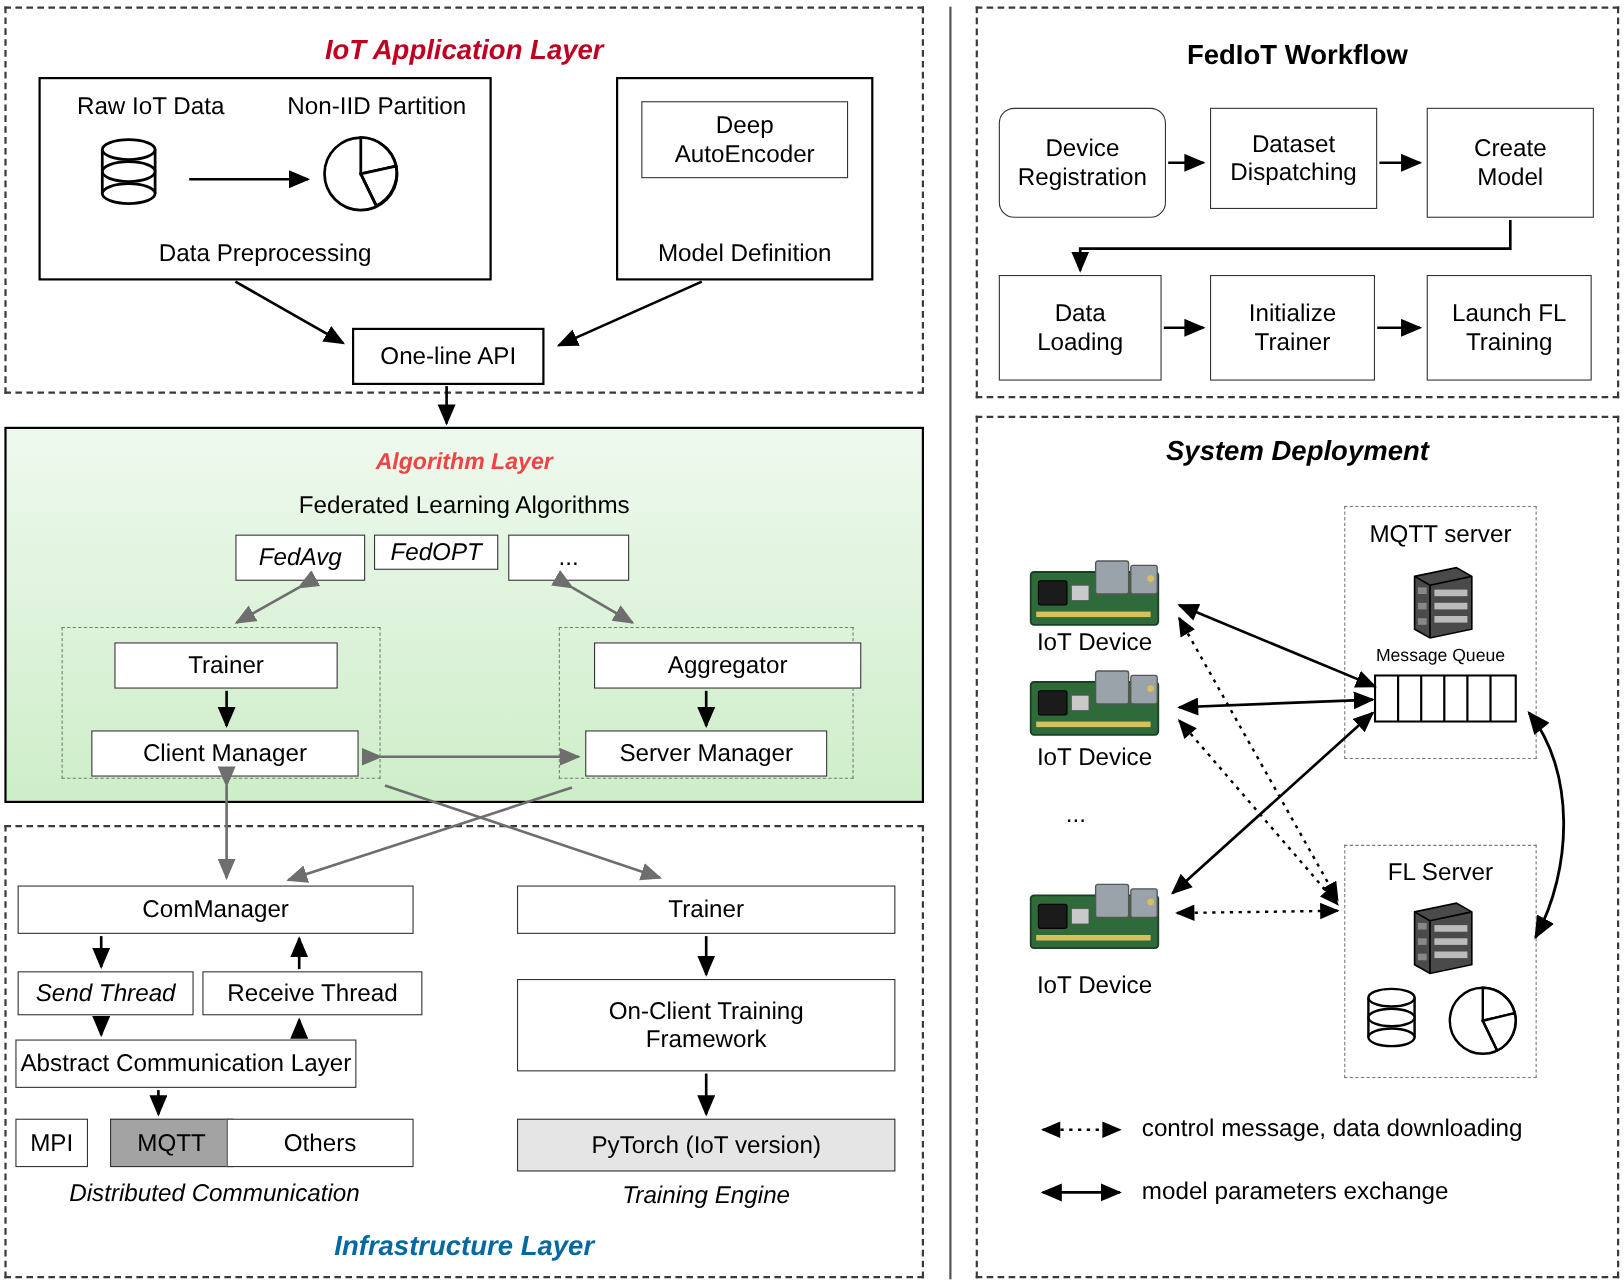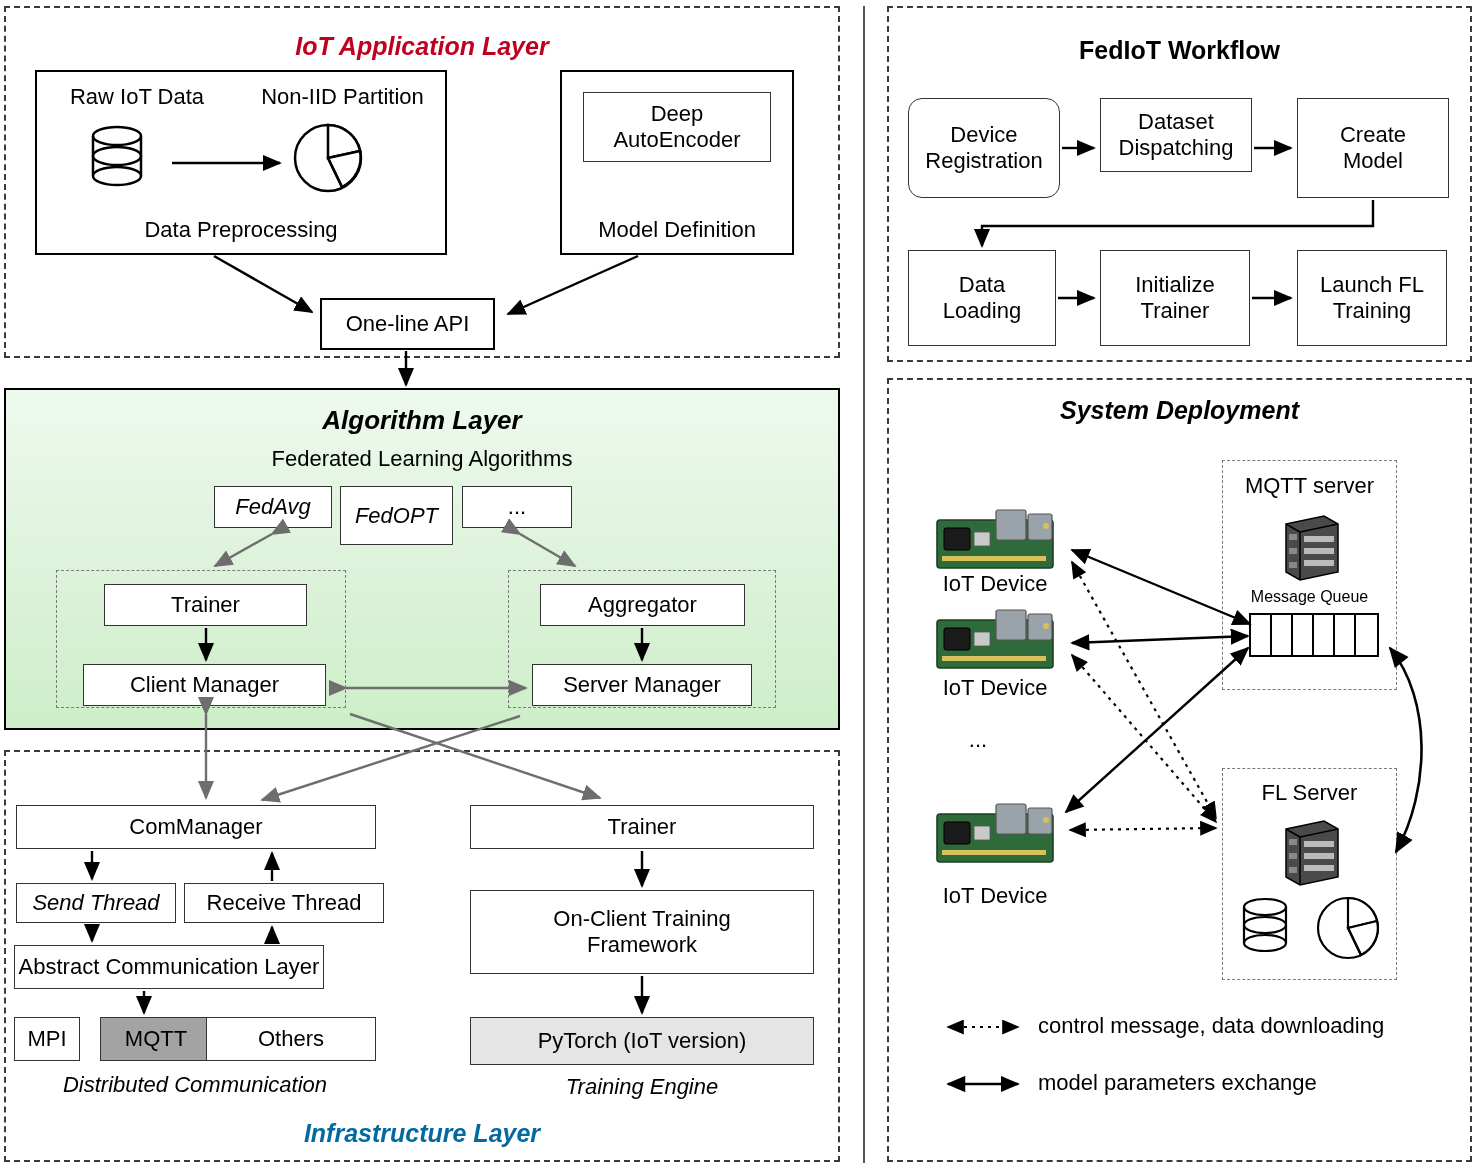--- a/index.html
+++ b/index.html
@@ -48,24 +48,24 @@
     line-height: 1.18;
   }
 
   .title-app {
     color: #c00020;
     font-style: italic;
     font-weight: bold;
     font-size: 25px;
   }
   .title-alg {
-    color: #000000;
+    color: #ef4444;
     font-style: italic;
     font-weight: bold;
-    font-size: 26px;
+    font-size: 21px;
   }
   .title-infra {
     color: #0369a1;
     font-style: italic;
     font-weight: bold;
     font-size: 25px;
   }
   .title-plain {
     color: #000;
     font-weight: bold;
@@ -136,29 +136,29 @@
 AutoEncoder</div>
   <div class="abs center-text lbl" style="left:560px; top:215px; width:234px; height:30px;">Model Definition</div>
 
   <div class="abs solid-box center-text lbl" style="left:320px; top:298px; width:175px; height:52px;">One-line API</div>
 
   <div class="abs solid-box alg-grad" style="left:4px; top:388px; width:836px; height:342px;"></div>
   <div class="abs center-text title-alg" style="left:4px; top:404px; width:836px; height:32px;">Algorithm Layer</div>
   <div class="abs center-text lbl" style="left:4px; top:444px; width:836px; height:30px;">Federated Learning Algorithms</div>
 
   <div class="abs thin-box center-text lbl italic" style="left:214px; top:486px; width:118px; height:42px;">FedAvg</div>
-  <div class="abs thin-box center-text lbl italic" style="left:340px; top:486px; width:113px; height:59px;">FedOPT</div>
+  <div class="abs thin-box center-text lbl italic" style="left:340px; top:486px; width:113px; height:32px;">FedOPT</div>
   <div class="abs thin-box center-text lbl" style="left:462px; top:486px; width:110px; height:42px;">...</div>
 
   <div class="abs dashed-thin" style="left:56px; top:570px; width:290px; height:138px;"></div>
   <div class="abs thin-box center-text lbl" style="left:104px; top:584px; width:203px; height:42px;">Trainer</div>
   <div class="abs thin-box center-text lbl" style="left:83px; top:664px; width:243px; height:42px;">Client Manager</div>
 
   <div class="abs dashed-thin" style="left:508px; top:570px; width:268px; height:138px;"></div>
-  <div class="abs thin-box center-text lbl" style="left:540px; top:584px; width:205px; height:42px;">Aggregator</div>
+  <div class="abs thin-box center-text lbl" style="left:540px; top:584px; width:243px; height:42px;">Aggregator</div>
   <div class="abs thin-box center-text lbl" style="left:532px; top:664px; width:220px; height:42px;">Server Manager</div>
 
   <div class="abs dashed-box" style="left:4px; top:750px; width:836px; height:412px;"></div>
   <div class="abs center-text title-infra" style="left:4px; top:1118px; width:836px; height:32px;">Infrastructure Layer</div>
 
   <div class="abs thin-box center-text lbl" style="left:16px; top:805px; width:360px; height:44px;">ComManager</div>
   <div class="abs thin-box center-text lbl" style="left:16px; top:883px; width:160px; height:40px;font-style:italic;">Send Thread</div>
   <div class="abs thin-box center-text lbl" style="left:184px; top:883px; width:200px; height:40px;">Receive Thread</div>
   <div class="abs thin-box center-text lbl" style="left:14px; top:945px; width:310px; height:44px;">Abstract Communication Layer</div>
   <div class="abs thin-box center-text lbl" style="left:14px; top:1017px; width:66px; height:44px;">MPI</div>
@@ -170,21 +170,21 @@
   <div class="abs thin-box center-text lbl" style="left:470px; top:890px; width:344px; height:84px; white-space:pre-line;">On-Client Training
 Framework</div>
   <div class="abs thin-box center-text lbl pytorch-green" style="left:470px; top:1017px; width:344px; height:48px;">PyTorch (IoT version)</div>
   <div class="abs center-text lbl italic" style="left:470px; top:1072px; width:344px; height:30px;">Training Engine</div>
 
   <div class="abs dashed-box" style="left:887px; top:6px; width:585px; height:356px;"></div>
   <div class="abs center-text title-plain" style="left:887px; top:34px; width:585px; height:34px;">FedIoT Workflow</div>
 
   <div class="abs thin-box center-text lbl" style="left:908px; top:98px; width:152px; height:100px; white-space:pre-line;border-radius:14px;">Device
 Registration</div>
-  <div class="abs thin-box center-text lbl" style="left:1100px; top:98px; width:152px; height:74px; white-space:pre-line;">Dataset
+  <div class="abs thin-box center-text lbl" style="left:1100px; top:98px; width:152px; height:92px; white-space:pre-line;">Dataset
 Dispatching</div>
   <div class="abs thin-box center-text lbl" style="left:1297px; top:98px; width:152px; height:100px; white-space:pre-line;">Create
 Model</div>
   <div class="abs thin-box center-text lbl" style="left:908px; top:250px; width:148px; height:96px; white-space:pre-line;">Data
 Loading</div>
   <div class="abs thin-box center-text lbl" style="left:1100px; top:250px; width:150px; height:96px; white-space:pre-line;">Initialize
 Trainer</div>
   <div class="abs thin-box center-text lbl" style="left:1297px; top:250px; width:150px; height:96px; white-space:pre-line;">Launch FL
 Training</div>
 

